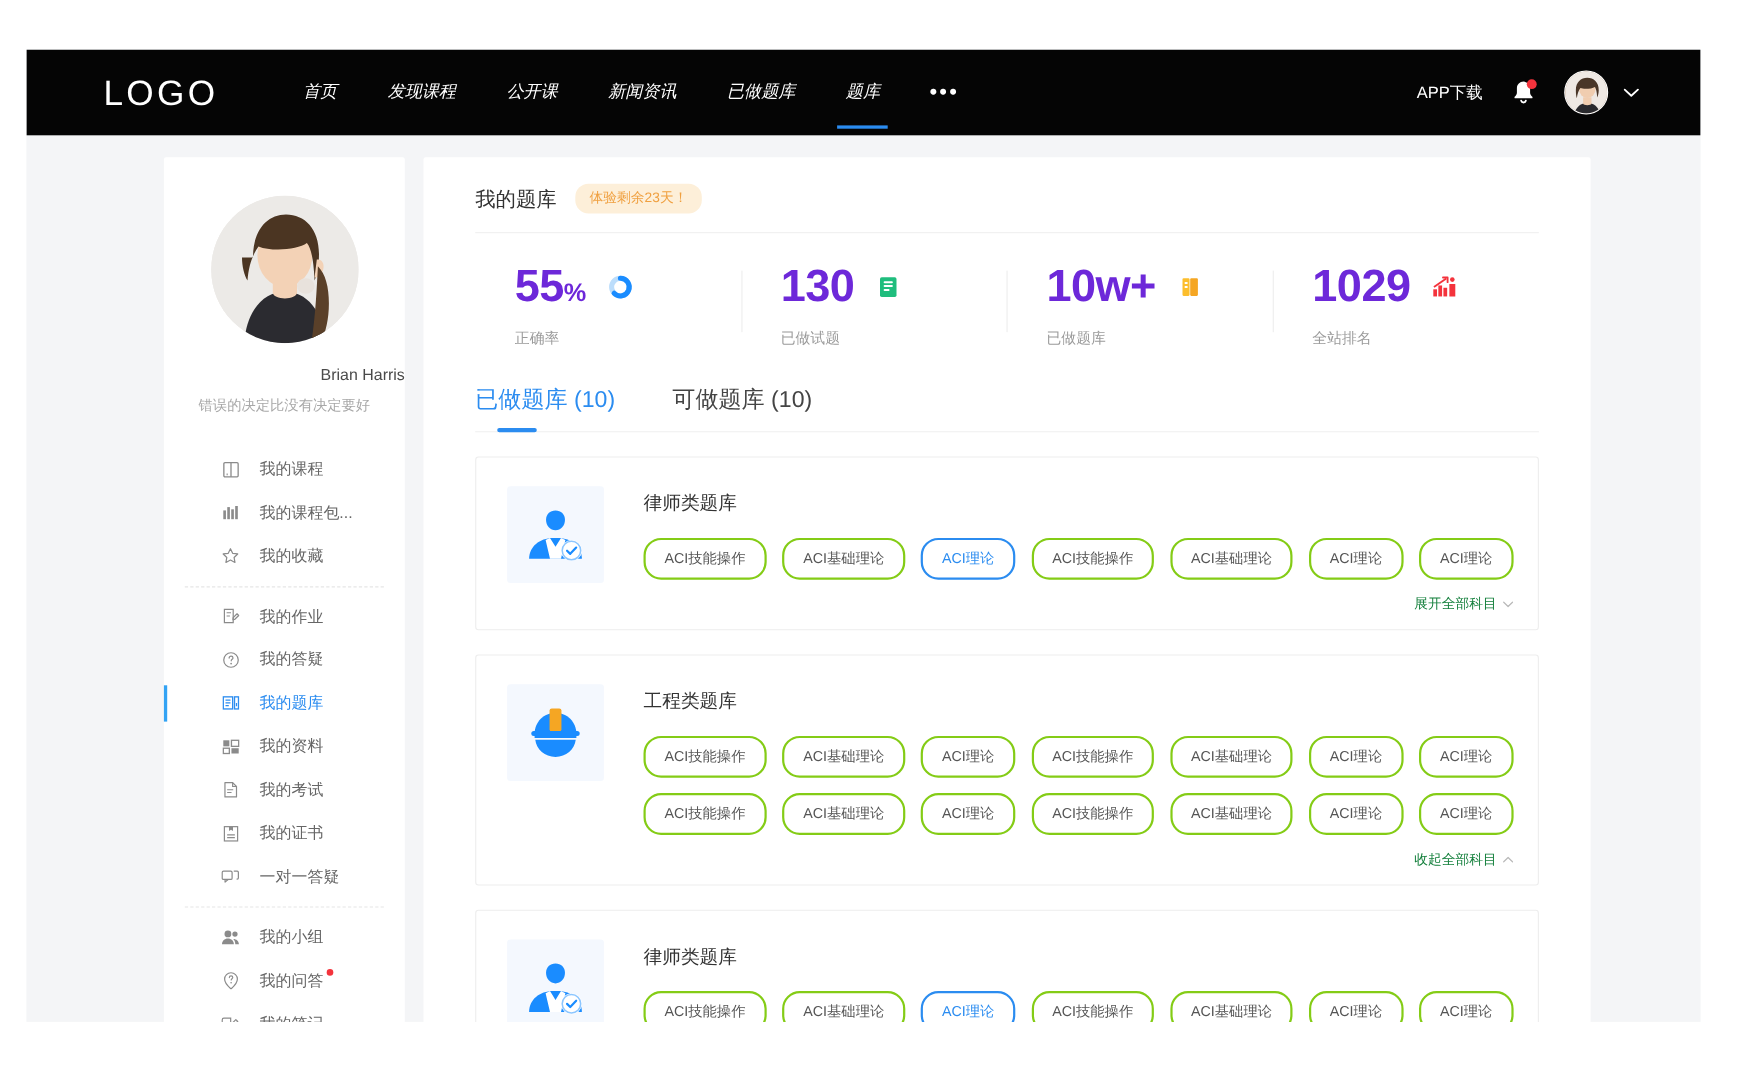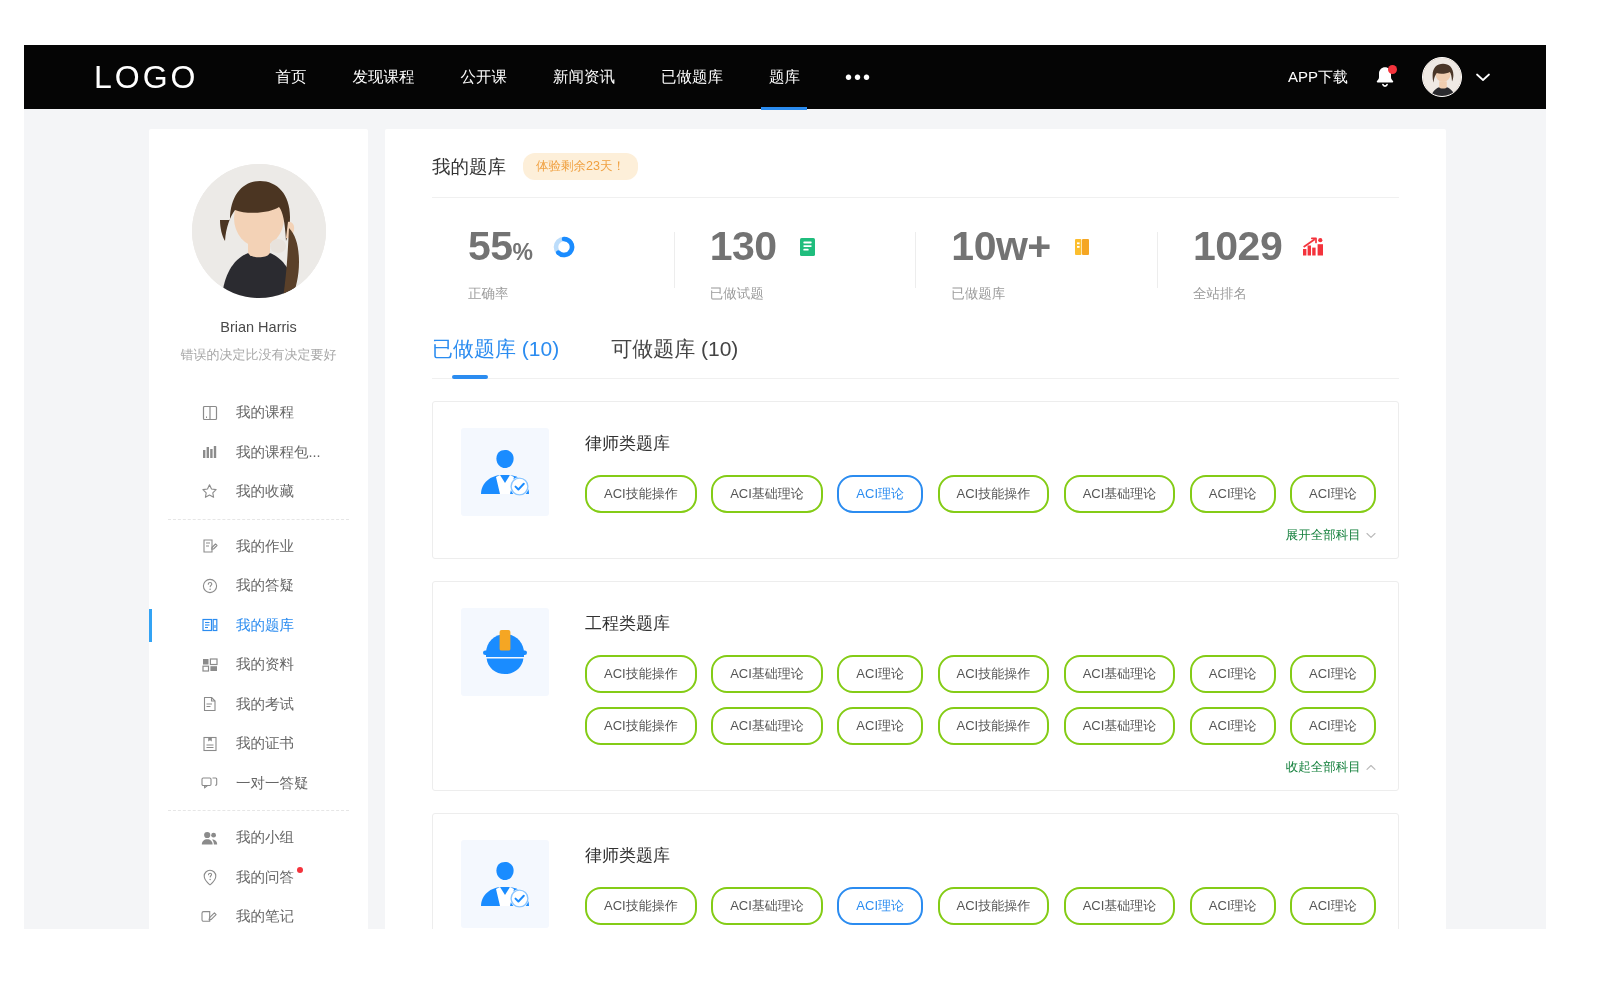--- a/index.html
+++ b/index.html
@@ -12,21 +12,21 @@
   .page {
     position: absolute;
     left: 24px; top: 45px;
     width: 1522px; height: 884px;
     background: #f4f5f7;
     overflow: hidden;
   }
 
   
   .topnav {
-    height: 64px;
+    height: 78px;
     background: #050505;
     display: flex;
     align-items: center;
     position: relative;
   }
   .logo {
     color: #ffffff;
     font-size: 32px;
     letter-spacing: 3px;
     font-weight: 400;
@@ -37,20 +37,21 @@
   .nav-items { display: flex; align-items: center; height: 66px; }
   .nav-item {
     color: #ffffff;
     font-size: 15.5px;
     padding: 0 23px;
     height: 66px;
     line-height: 66px;
     position: relative;
     cursor: pointer;
     white-space: nowrap;
+    font-style: italic;
   }
   .nav-item.active::after {
     content: "";
     position: absolute;
     left: 50%; transform: translateX(-50%);
     bottom: 0;
     width: 46px; height: 3px;
     background: #2b8cf0;
   }
   .nav-more {
@@ -111,20 +112,21 @@
     border-radius: 50%;
     margin: 0 auto;
     background: #ece9e6;
     overflow: hidden;
     position: relative;
   }
   .profile-name {
     margin-top: 21px;
     font-size: 14.5px;
     color: #4a4a4a;
+    text-align: right;
   }
   .profile-motto {
     margin-top: 11px;
     font-size: 13px;
     color: #a8a8a8;
   }
   .menu { margin-top: 29px; }
   .menu-item {
     display: flex;
     align-items: center;
@@ -202,21 +204,21 @@
   .stat + .stat::before {
     content: "";
     position: absolute;
     left: 0; top: 6px;
     width: 1px; height: 56px;
     background: #ededed;
   }
   .stat-top { display: flex; align-items: center; gap: 18px; }
   .stat-num {
     font-size: 41px;
-    color: #737373;
+    color: #6d28d9;
     font-weight: bold;
     line-height: 1;
     letter-spacing: -0.5px;
   }
   .stat-num .suffix { font-size: 23px; font-weight: bold; }
   .stat-label {
     margin-top: 18px;
     font-size: 13.5px;
     color: #9b9b9b;
   }

